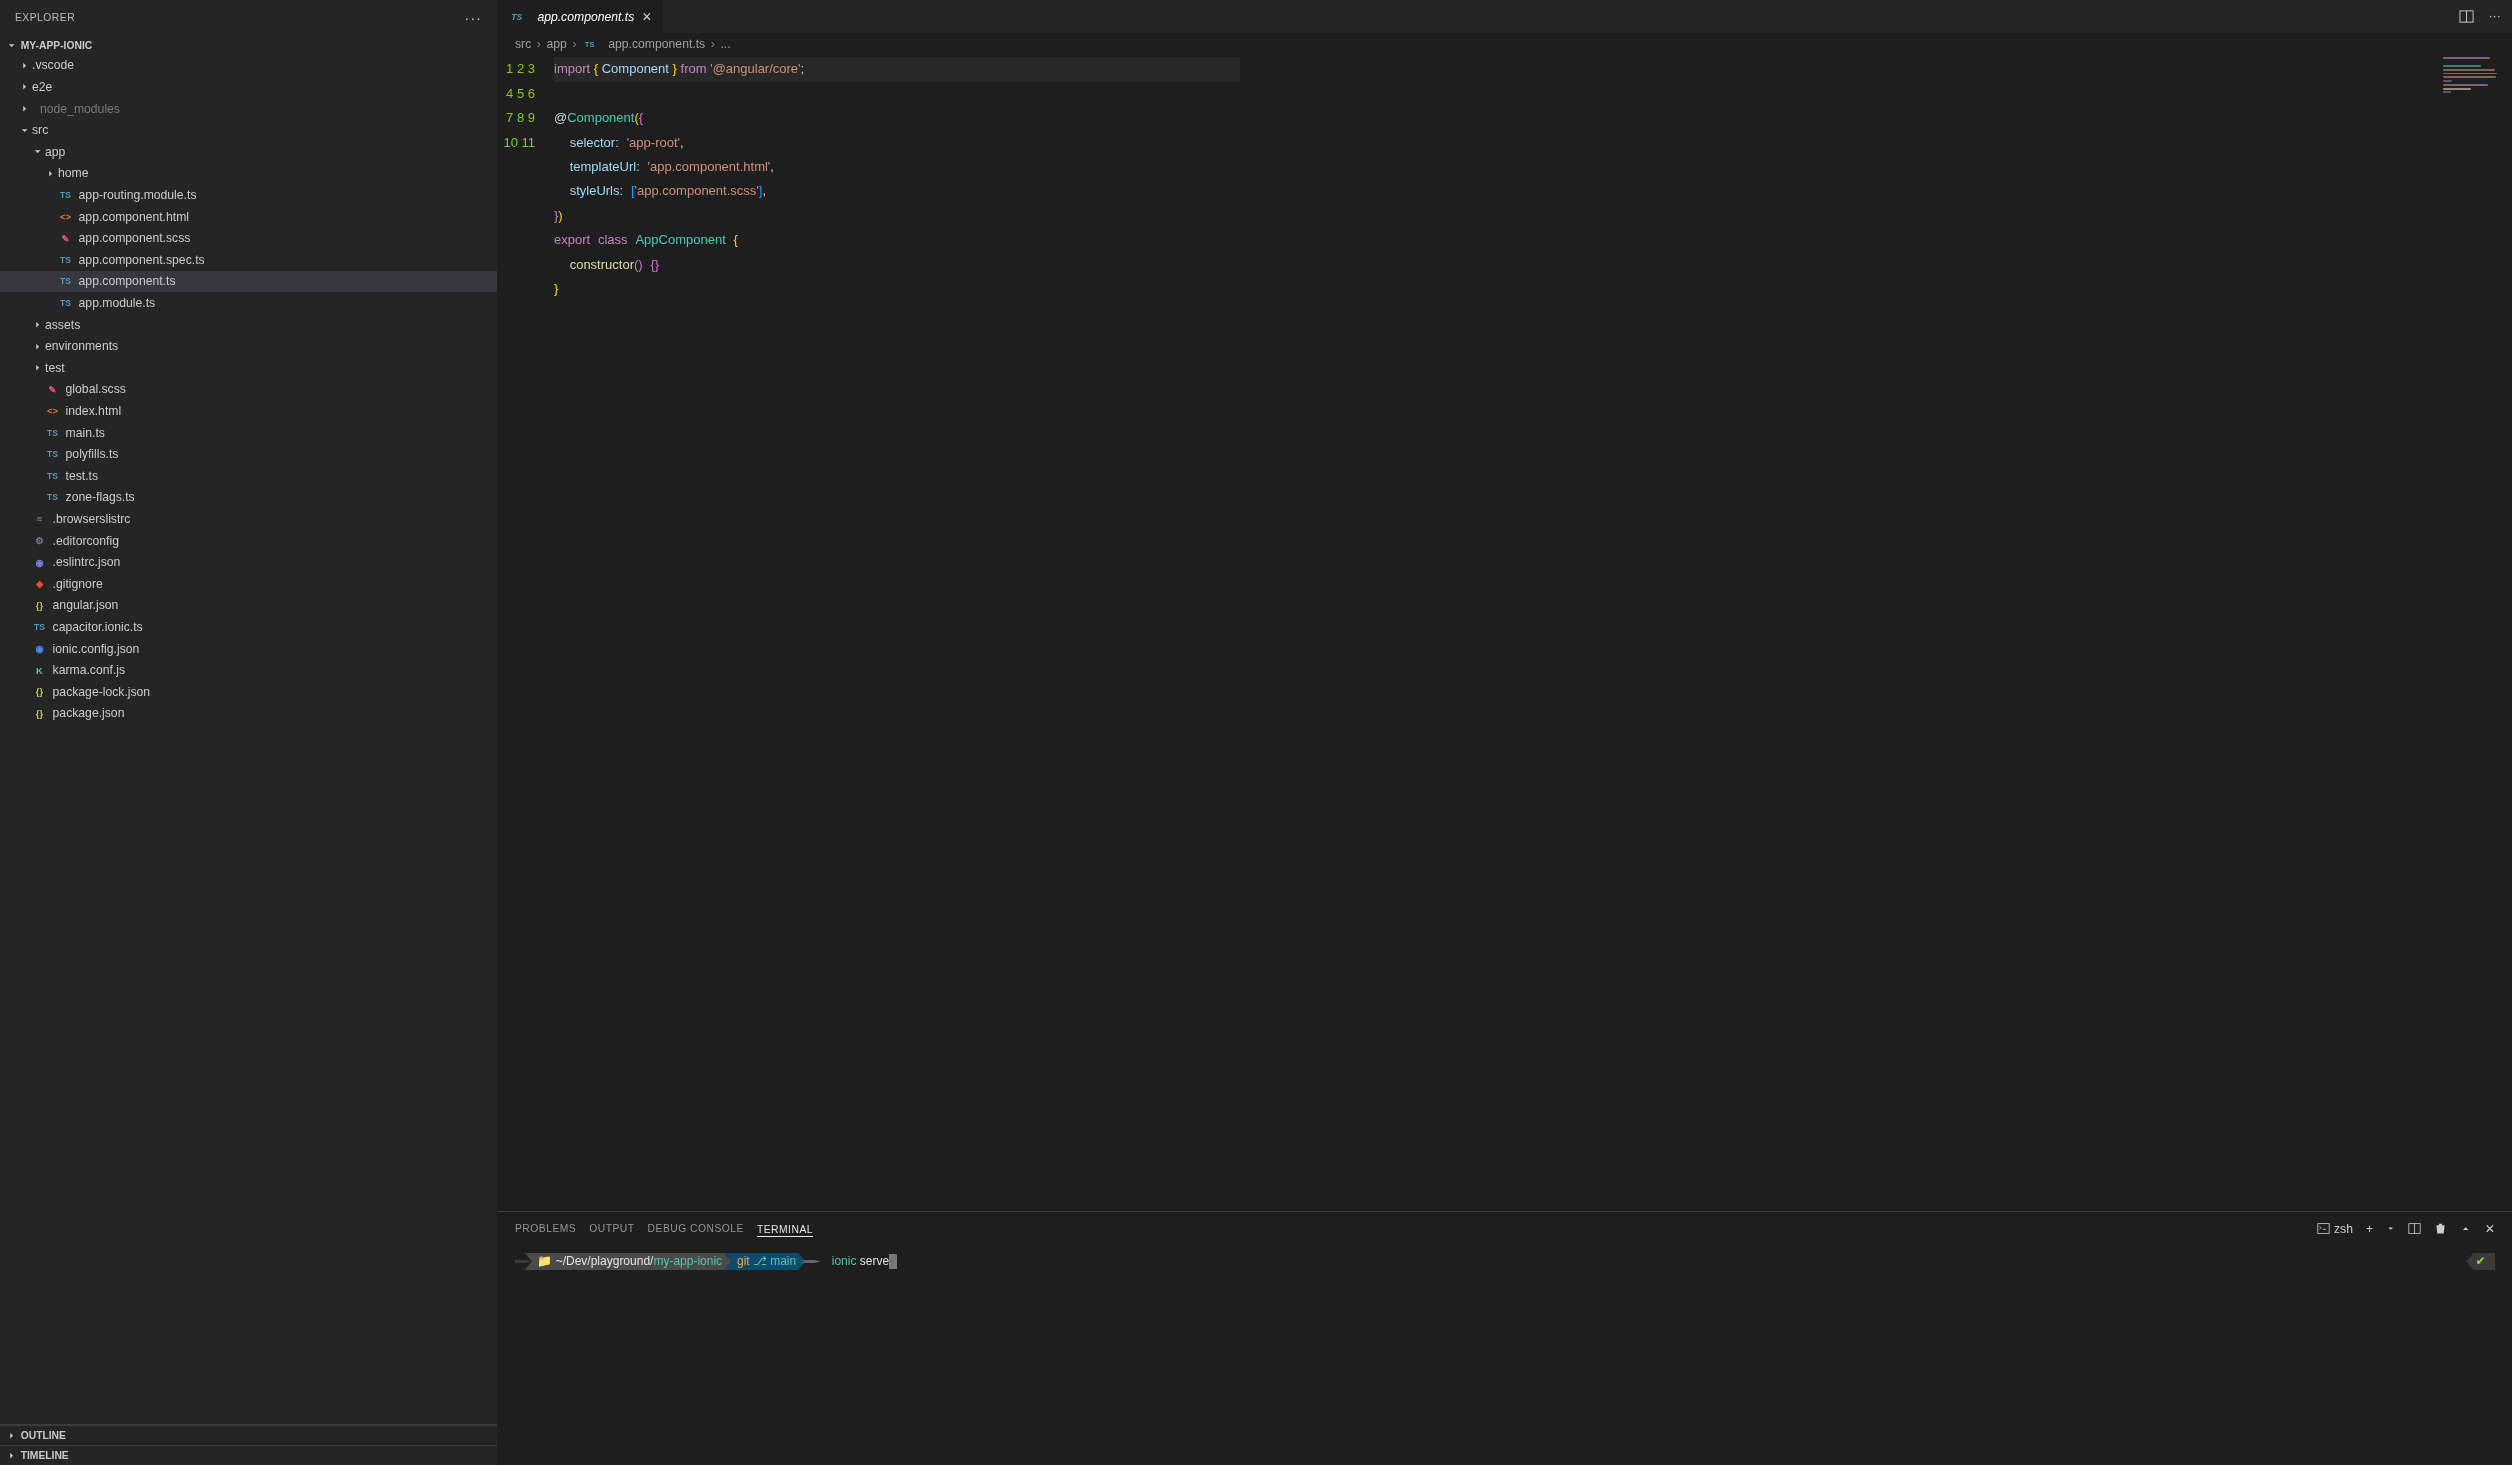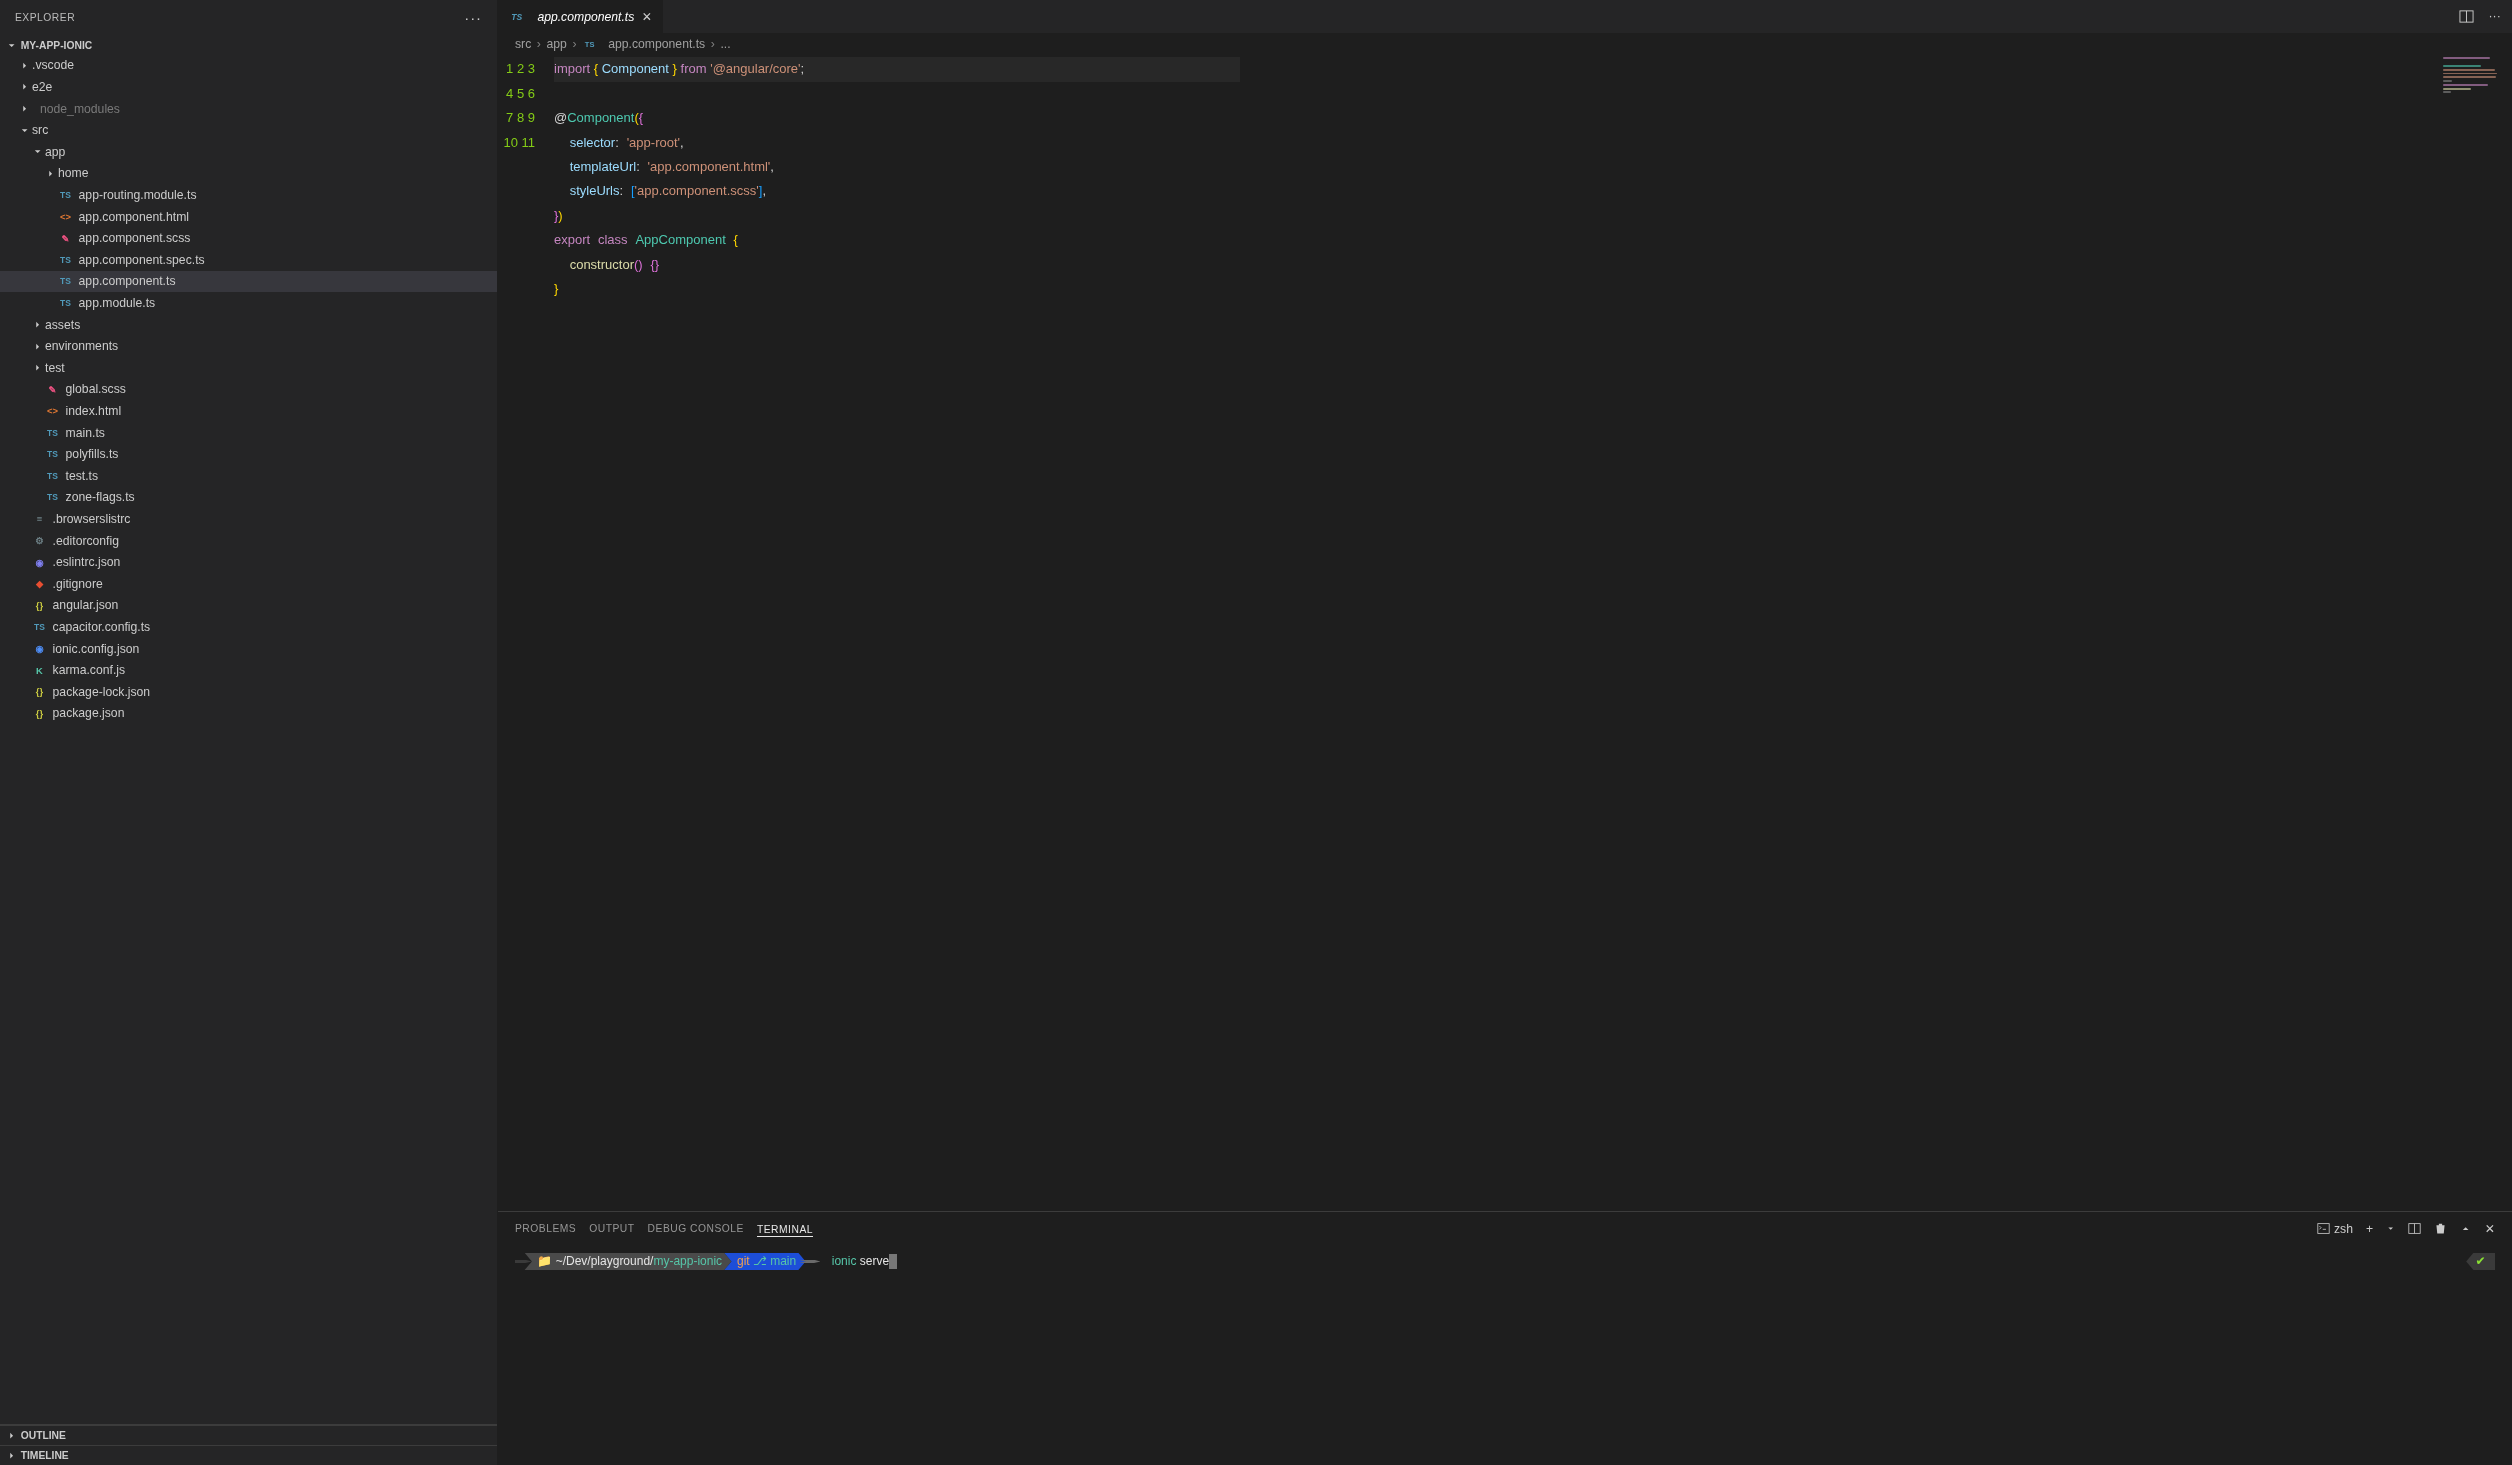--- a/index.html
+++ b/index.html
@@ -76,21 +76,21 @@
 .panel-actions { display: flex; gap: 13px; align-items: center; color: #cccccc; font-size: 12.2px; }
 .panel-actions > * { cursor: pointer; }
 .shell-chip { display: flex; align-items: center; gap: 3.8px; }
 
 .term-body { flex: 1; padding: 7.5px 17px; font-family: Menlo, Consolas, monospace; font-size: 12px; display: flex; justify-content: space-between; align-items: flex-start; }
 .prompt { display: flex; align-items: center; gap: 0; }
 .seg { padding: 1.9px 9.4px 1.9px 13px; position: relative; clip-path: polygon(0 0, calc(100% - 7.5px) 0, 100% 50%, calc(100% - 7.5px) 100%, 0 100%, 7.5px 50%); margin-left: -7.5px; }
 .seg:first-child { clip-path: polygon(0 0, calc(100% - 7.5px) 0, 100% 50%, calc(100% - 7.5px) 100%, 0 100%); margin-left: 0; padding-left: 7.5px; }
 .seg1 { background: #3a3a3a; color: #e5e5e5; }
 .seg2 { background: #4a4a4a; color: #e5e5e5; }
-.seg3 { background: #1d4ed8; color: #56c5a8; }
+.seg3 { background: #0c4a6e; color: #56c5a8; }
 .seg4 { background: #6a6a6a; color: #e5e5e5; }
 .term-cmd { margin-left: 11.3px; }
 .term-cmd .c1 { color: #56c5a8; }
 .term-cmd .c2 { color: #e5e5e5; }
 .term-cursor { background: #777; display: inline-block; width: 7.5px; height: 15px; vertical-align: middle; }
 .term-check { background: #3a3a3a; color: #8ae234; padding: 1.9px 9.4px; clip-path: polygon(7.5px 0, 100% 0, 100% 100%, 7.5px 100%, 0 50%); }
 
 svg { display: block; }
 </style>
 </head>
@@ -265,21 +265,21 @@
           <span class="">.gitignore</span>
         </div>
         <div class="tree-item" style="padding-left: 17px;">
           <span class="chev hidden"></span>
           <span class="tree-icon ic-json">{}</span>
           <span class="">angular.json</span>
         </div>
         <div class="tree-item" style="padding-left: 17px;">
           <span class="chev hidden"></span>
           <span class="tree-icon ic-ts">TS</span>
-          <span class="">capacitor.config.ts</span>
+          <span class="">capacitor.ionic.ts</span>
         </div>
         <div class="tree-item" style="padding-left: 17px;">
           <span class="chev hidden"></span>
           <span class="tree-icon ic-ionic">◉</span>
           <span class="">ionic.config.json</span>
         </div>
         <div class="tree-item" style="padding-left: 17px;">
           <span class="chev hidden"></span>
           <span class="tree-icon ic-karma">K</span>
           <span class="">karma.conf.js</span>

